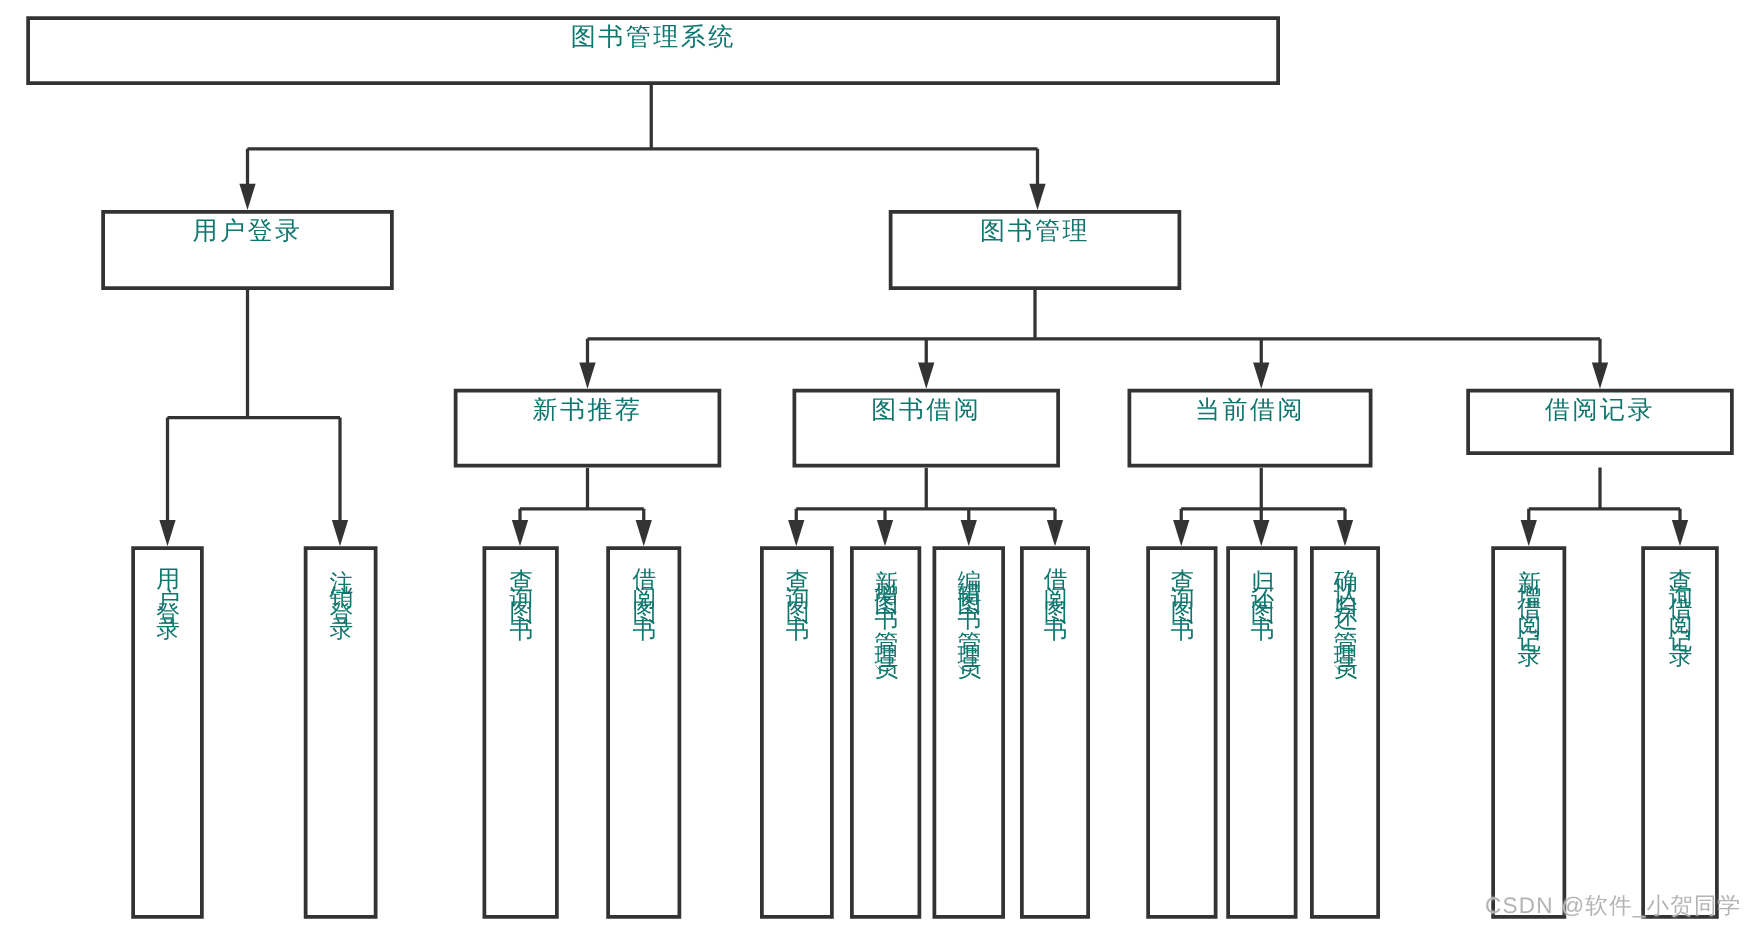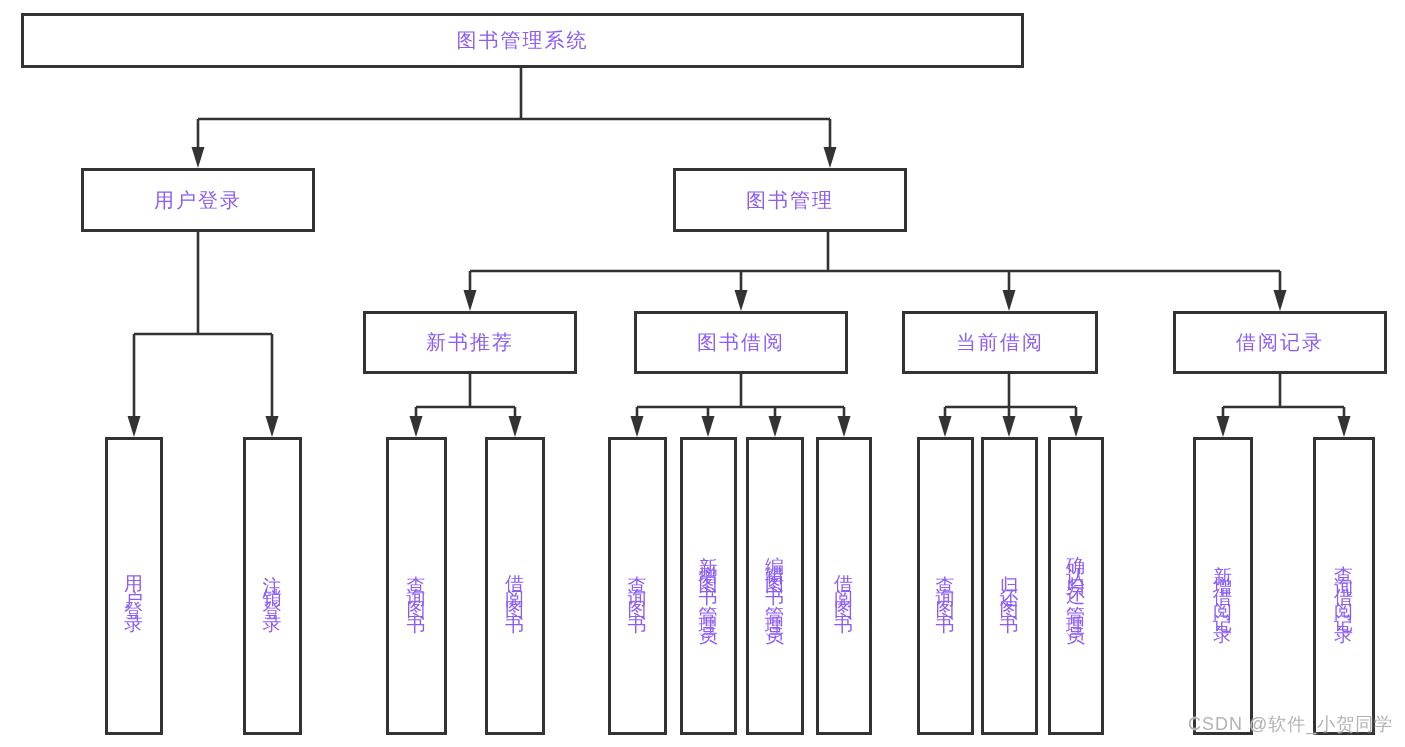--- a/index.html
+++ b/index.html
@@ -3,22 +3,22 @@
 <meta charset="utf-8">
 <style>
   html,body{margin:0;padding:0;background:#ffffff;}
   .canvas{
     position:relative;width:1405px;height:747px;background:#ffffff;overflow:hidden;
     font-family:"Liberation Sans","DejaVu Sans",sans-serif;
   }
   .wires{position:absolute;left:0;top:0;z-index:1;}
   .node{
     position:absolute;z-index:2;background:#ffffff;border:3px solid #333333;
-    box-sizing:border-box;display:flex;align-items:center;justify-content:center;
-    color:#8b5cf6;
+    box-sizing:border-box;display:flex;align-items:flex-start;justify-content:center;
+    color:#0f766e;
   }
   .h{font-size:20px;letter-spacing:2px;white-space:nowrap;}
   .v span{
     writing-mode:vertical-rl;text-orientation:mixed;
     font-size:19px;line-height:1;display:block;
   }
   .sp4 span{letter-spacing:13px;}
   .sp6 span{letter-spacing:12px;}
   .sp9 span{letter-spacing:10px;}
   .watermark{
@@ -64,34 +64,34 @@
     </g>
   </svg>
 
   <div class="node h" style="left:21px;top:13px;width:1003px;height:55px">
     <span>图书管理系统</span>
   </div>
 
   <div class="node h" style="left:81px;top:168px;width:234px;height:64px">
     <span>用户登录</span>
   </div>
-  <div class="node h" style="left:673px;top:168px;width:234px;height:64px">
+  <div class="node h" style="left:711px;top:168px;width:234px;height:64px">
     <span>图书管理</span>
   </div>
 
   <div class="node h" style="left:634px;top:311px;width:214px;height:63px">
     <span>图书借阅</span>
   </div>
   <div class="node h" style="left:363px;top:311px;width:214px;height:63px">
     <span>新书推荐</span>
   </div>
   <div class="node h" style="left:902px;top:311px;width:196px;height:63px">
     <span>当前借阅</span>
   </div>
-  <div class="node h" style="left:1173px;top:311px;width:214px;height:63px">
+  <div class="node h" style="left:1173px;top:311px;width:214px;height:53px">
     <span>借阅记录</span>
   </div>
 
   <div class="node v sp4" style="left:105px;top:437px;width:58px;height:298px">
     <span>用户登录</span>
   </div>
   <div class="node v sp4" style="left:243px;top:437px;width:59px;height:298px">
     <span>注销登录</span>
   </div>
 

